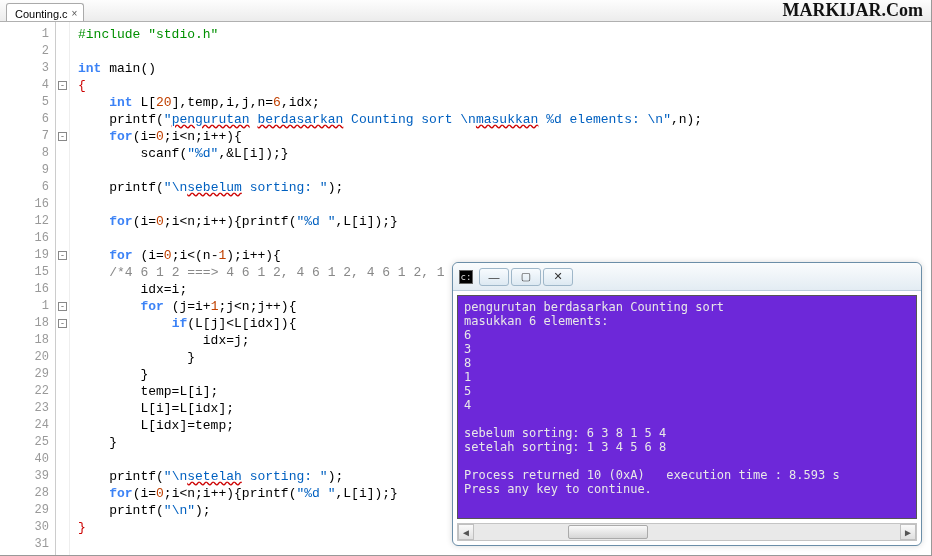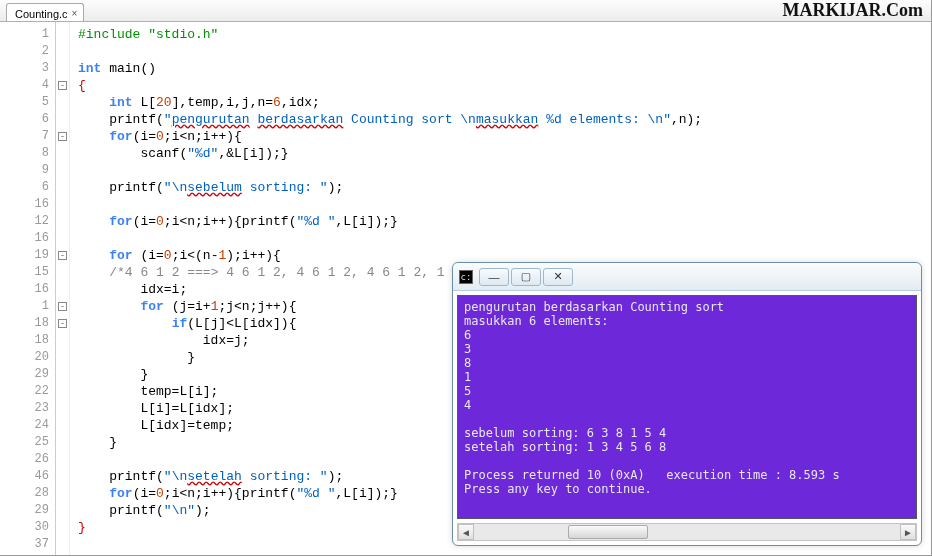--- a/index.html
+++ b/index.html
@@ -207,26 +207,26 @@
       <div>16</div>
       <div>1</div>
       <div>18</div>
       <div>18</div>
       <div>20</div>
       <div>29</div>
       <div>22</div>
       <div>23</div>
       <div>24</div>
       <div>25</div>
-      <div>26</div>
-      <div>46</div>
+      <div>40</div>
+      <div>39</div>
       <div>28</div>
       <div>29</div>
       <div>30</div>
-      <div>37</div>
+      <div>31</div>
     </div>
   <div class="foldcol" id="foldcol">
       <div>&nbsp;</div>
       <div>&nbsp;</div>
       <div>&nbsp;</div>
       <div><span class="box">-</span></div>
       <div>&nbsp;</div>
       <div>&nbsp;</div>
       <div><span class="box">-</span></div>
       <div>&nbsp;</div>

